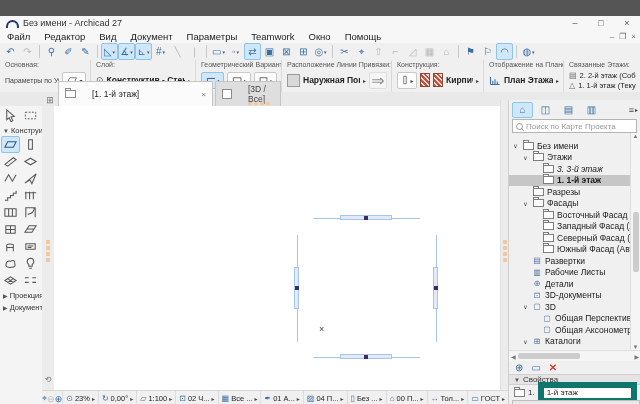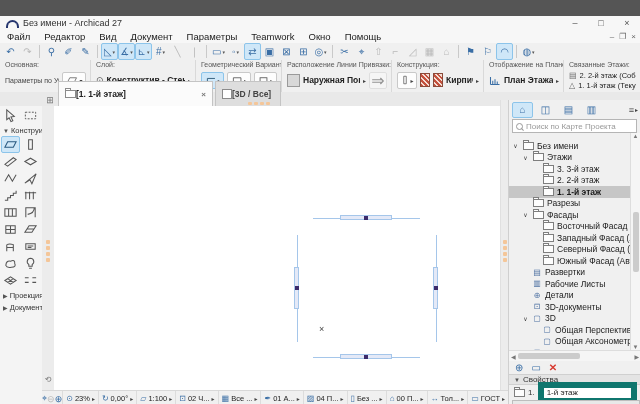--- a/index.html
+++ b/index.html
@@ -38,21 +38,21 @@
   .ib-btn.active{background:#cfe7f8;border-color:#8cc4ea;}
   .ib-btn.disabled{opacity:.45;}
   .swatch{width:11px;height:11px;border:1px solid #9a9a9a;background:#d8d8d8;flex:none;}
   .brick{width:8px;height:12px;border:1px solid #8a4a3a;flex:none;
          background:repeating-linear-gradient(45deg,#c4513d 0 1.5px,#f4ddd4 1.5px 3.5px);}
   .story-row{display:flex;align-items:center;gap:3px;height:10px;font-size:7.5px;color:#222;white-space:nowrap;overflow:hidden;}
   .story-ico{font-size:8px;color:#666;flex:none;}
   
   #tabbar{left:0;top:76px;width:640px;height:14px;background:#e9e9e9;border-bottom:1px solid #cfcfcf;display:flex;align-items:flex-end;}
   #tab-overview{width:16px;height:13px;display:flex;align-items:center;justify-content:center;font-size:9px;color:#777;margin-left:42px;}
-  .tab{height:13px;display:flex;align-items:center;font-size:8.5px;gap:0;padding:12px 6px;box-sizing:border-box;border:1px solid #c4c4c4;border-bottom:none;font-weight:bold;}
+  .tab{height:13px;display:flex;align-items:center;font-size:8.5px;gap:16px;padding:12px 6px;box-sizing:border-box;border:1px solid #c4c4c4;border-bottom:none;}
   .tab.active{background:#fbfbfb;width:155px;}
   .tab.inactive{background:#dedede;color:#444;width:66px;}
   .tab-close{color:#777;font-size:8px;margin-left:auto;}
   .mini-folder{width:9px;height:6px;border:1px solid #8b8b8b;background:#fff;position:relative;flex:none;}
   .mini-folder::before{content:"";position:absolute;left:-1px;top:-3px;width:4px;height:1px;background:#fff;border:1px solid #8b8b8b;border-bottom:none;}
   .mini-box{width:8px;height:8px;border:1px solid #8b8b8b;background:#fff;flex:none;}
   
   #toolbox{left:0;top:90px;width:42px;height:300px;background:#f4f4f4;border-right:1px solid #ddd;}
   .tb-head{font-size:7.5px;color:#333;padding:2px 2px 1px 3px;white-space:nowrap;overflow:hidden;display:flex;align-items:center;gap:2px;}
   .tb-arrow{font-size:6px;color:#555;}
@@ -485,29 +485,24 @@
         <div class="trow" style="padding-left: 3px;">
           <span class="texp">∨</span>
           <span class="tfolder"></span>
           <span>Без имени</span>
         </div>
         <div class="trow" style="padding-left: 13px;">
           <span class="texp">∨</span>
           <span class="tfolder"></span>
           <span>Этажи</span>
         </div>
-        <div class="trow" style="padding-left: 23px;">
+        <div class="trow" style="padding-left: 23px; font-style: italic;">
           <span class="texp"></span>
           <span class="tfolder"></span>
           <span>3. 3-й этаж</span>
-        </div>
-        <div class="trow" style="padding-left: 23px;">
-          <span class="texp"></span>
-          <span class="tfolder"></span>
-          <span>2. 2-й этаж</span>
         </div>
         <div class="trow sel" style="padding-left: 23px; text-align: center;">
           <span class="texp"></span>
           <span class="tfolder"></span>
           <span>1. 1-й этаж</span>
         </div>
         <div class="trow" style="padding-left: 13px;">
           <span class="texp"></span>
           <span class="tfolder"></span>
           <span>Разрезы</span>

